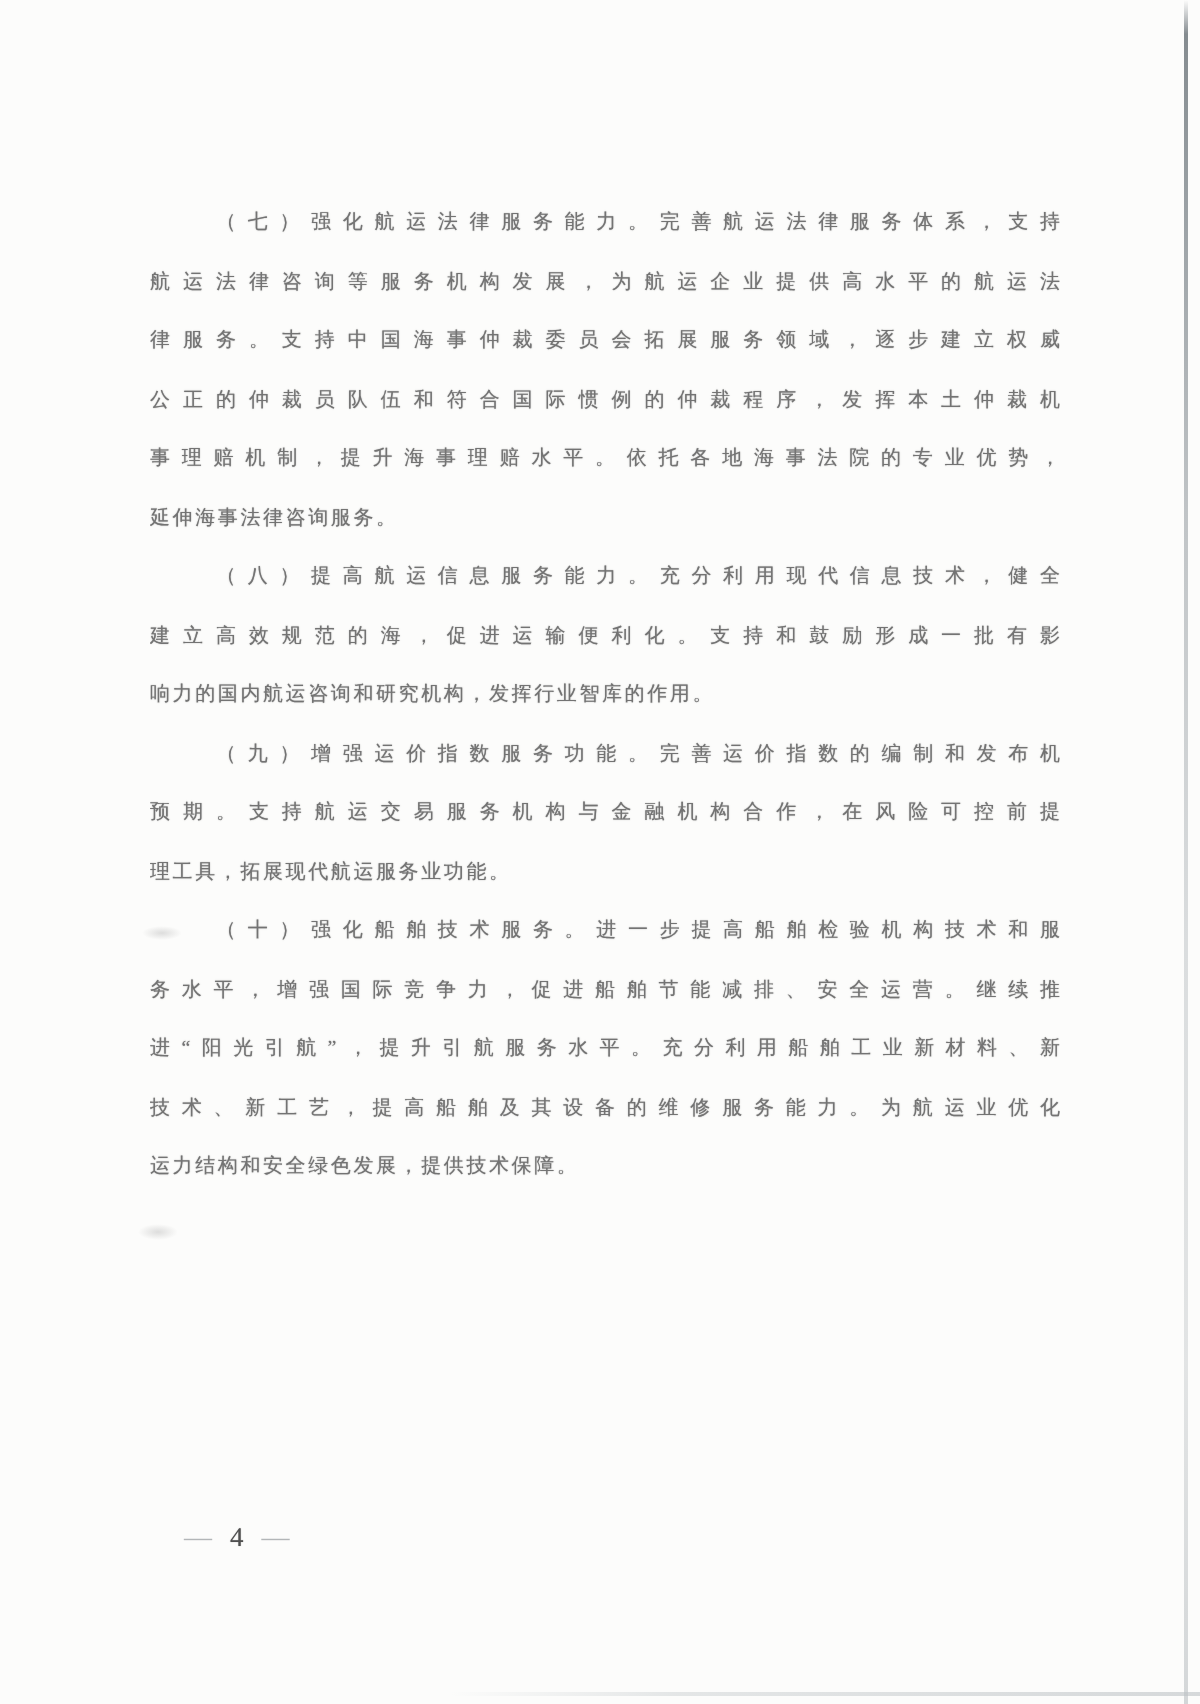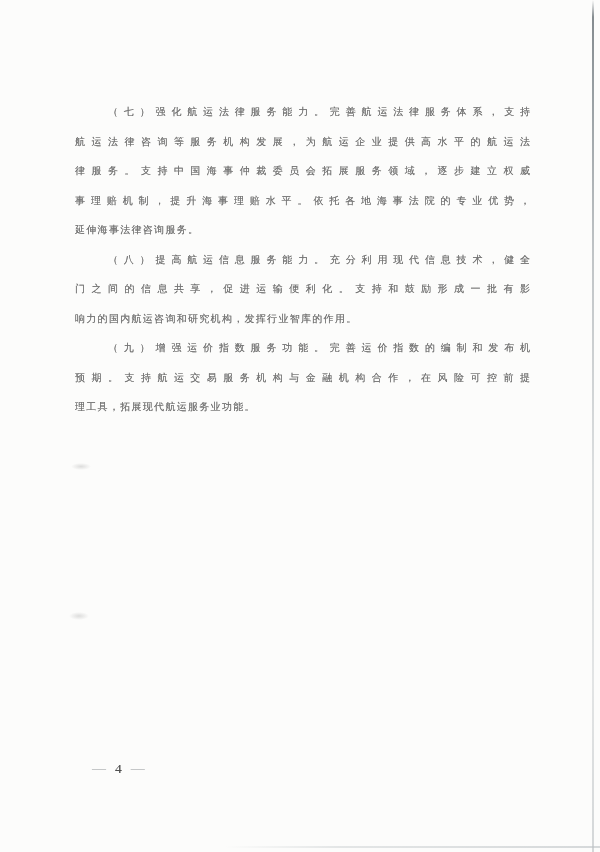--- a/index.html
+++ b/index.html
@@ -93,32 +93,40 @@
 </head>
 <body>
 
 <div class="page">
 
   <div class="doc-body">
     <div class="para">
         <div class="line first">（七）强化航运法律服务能力。完善航运法律服务体系，支持</div>
         <div class="line">航运法律咨询等服务机构发展，为航运企业提供高水平的航运法</div>
         <div class="line">律服务。支持中国海事仲裁委员会拓展服务领域，逐步建立权威</div>
+        <div class="line">公正的仲裁员队伍和符合国际惯例的仲裁程序，发挥本土仲裁机</div>
         <div class="line">事理赔机制，提升海事理赔水平。依托各地海事法院的专业优势，</div>
         <div class="line last">延伸海事法律咨询服务。</div>
       </div>
     <div class="para">
         <div class="line first">（八）提高航运信息服务能力。充分利用现代信息技术，健全</div>
-        <div class="line">门之间的信息共享，促进运输便利化。支持和鼓励形成一批有影</div>
+        <div class="line">建立高效规范的海，促进运输便利化。支持和鼓励形成一批有影</div>
         <div class="line last">响力的国内航运咨询和研究机构，发挥行业智库的作用。</div>
       </div>
     <div class="para">
         <div class="line first">（九）增强运价指数服务功能。完善运价指数的编制和发布机</div>
         <div class="line">预期。支持航运交易服务机构与金融机构合作，在风险可控前提</div>
         <div class="line last">理工具，拓展现代航运服务业功能。</div>
+      </div>
+    <div class="para">
+        <div class="line first">（十）强化船舶技术服务。进一步提高船舶检验机构技术和服</div>
+        <div class="line">务水平，增强国际竞争力，促进船舶节能减排、安全运营。继续推</div>
+        <div class="line">进“阳光引航”，提升引航服务水平。充分利用船舶工业新材料、新</div>
+        <div class="line">技术、新工艺，提高船舶及其设备的维修服务能力。为航运业优化</div>
+        <div class="line last">运力结构和安全绿色发展，提供技术保障。</div>
       </div>
   </div>
 
   <div class="footer">
     <span class="dash">—</span><span class="pagenum">4</span><span class="dash">—</span>
   </div>
 
   <div class="edge-right"></div>
   <div class="edge-bottom"></div>
   <div class="smudge s1"></div>

